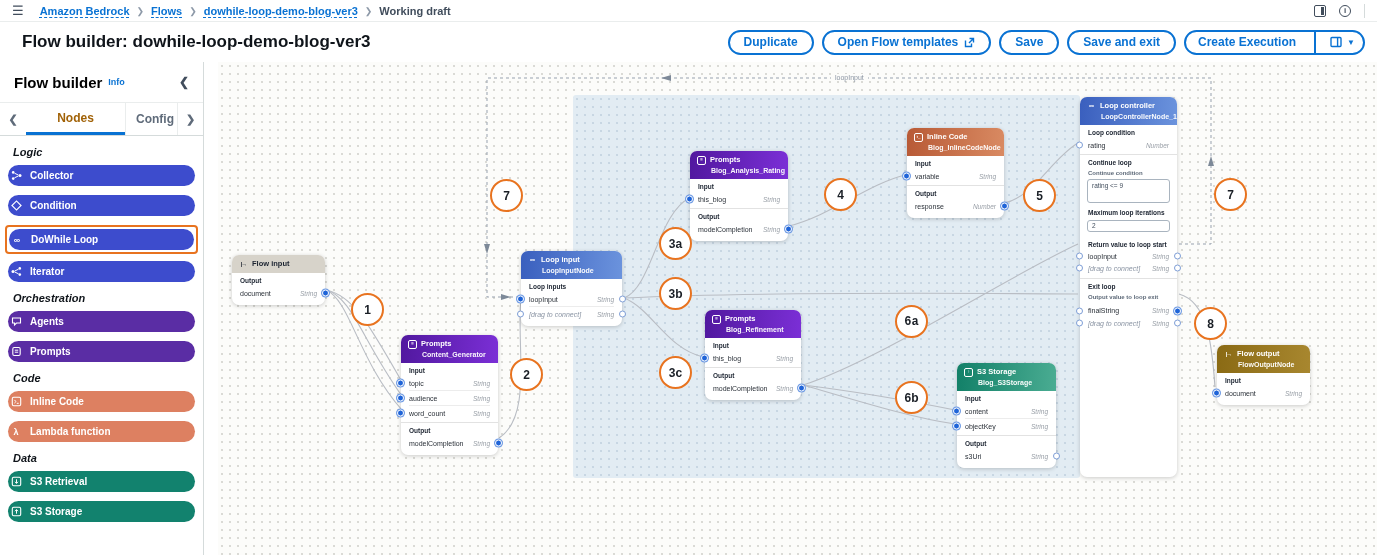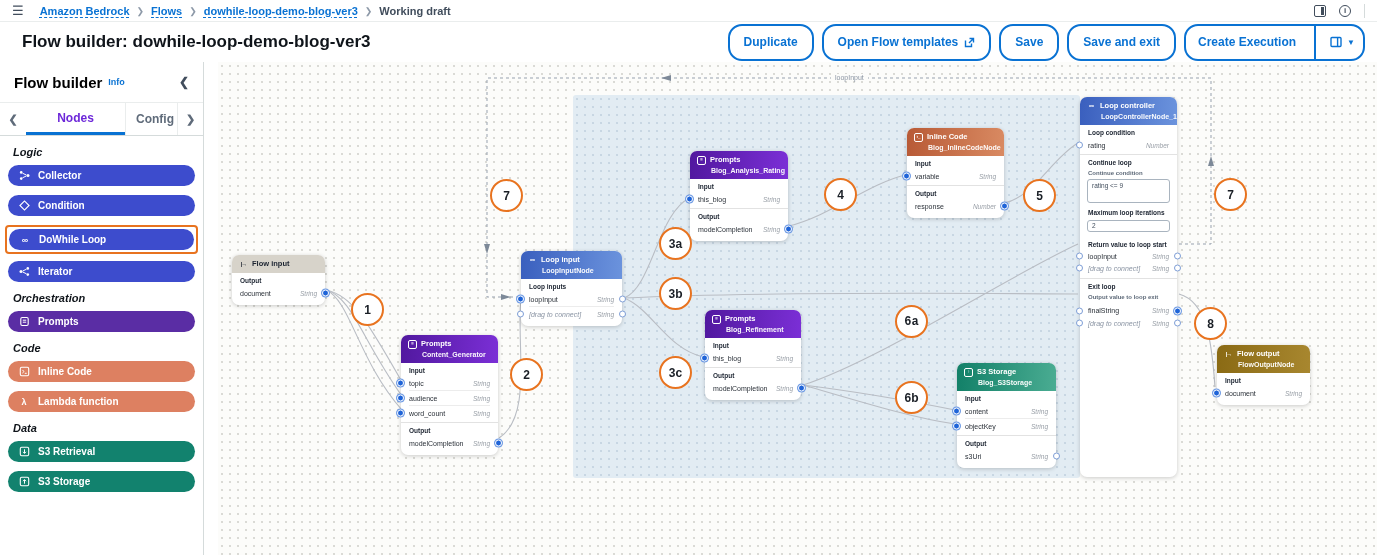--- a/index.html
+++ b/index.html
@@ -16,42 +16,42 @@
   .topbar-right { margin-left:auto; display:flex; align-items:center; gap:13px; }
   .tb-icon { width:12px; height:12px; border:1.5px solid #414d5c; border-radius:2px; position:relative; cursor:pointer; }
   .tb-icon .fillpart { position:absolute; right:1px; top:1px; bottom:1px; width:3px; background:#414d5c; }
   .tb-info { width:12px; height:12px; border:1.5px solid #414d5c; border-radius:50%; font-size:8px; font-weight:bold; color:#414d5c; display:flex; align-items:center; justify-content:center; cursor:pointer; }
   .tb-div { width:1px; height:14px; background:#d5dbdb; }
 
   
   .pagehead { position:absolute; top:22px; left:0; right:0; height:40px; background:#fff; display:flex; align-items:center; padding:0 12px 0 22px; z-index:20; }
   .page-title { font-size:17px; font-weight:bold; color:#0f141a; }
   .actions { margin-left:auto; display:flex; align-items:center; gap:8px; }
-  .btn { border:2px solid #0972d3; color:#0972d3; background:#fff; font-weight:bold; font-size:12px; height:37px; border-radius:14px; padding:0 14px; display:flex; align-items:center; gap:6px; cursor:pointer; white-space:nowrap; font-family:inherit; }
+  .btn { border:2px solid #0972d3; color:#0972d3; background:#fff; font-weight:bold; font-size:12px; height:25px; border-radius:14px; padding:0 14px; display:flex; align-items:center; gap:6px; cursor:pointer; white-space:nowrap; font-family:inherit; }
   .btn svg { display:block; }
   .split { padding:0; overflow:hidden; }
   .split .seg-main { padding:0 12px; display:flex; align-items:center; height:100%; }
   .split .seg-div { width:2px; background:#0972d3; height:100%; }
   .split .seg-icon { padding:0 8px; display:flex; align-items:center; gap:5px; height:100%; }
   .caret { font-size:8px; }
 
   
   .sidebar { position:absolute; top:62px; left:0; width:204px; bottom:0; background:#fff; border-right:1px solid #d5dbdb; z-index:15; overflow:hidden; }
   .fb-head { height:41px; display:flex; align-items:center; padding:0 14px; border-bottom:1px solid #eaeded; }
   .fb-title { font-size:15px; font-weight:bold; color:#000000; }
   .fb-info { font-size:9px; color:#0972d3; font-weight:bold; margin-left:6px; cursor:pointer; }
   .fb-collapse { margin-left:auto; color:#414d5c; font-size:12px; font-weight:bold; cursor:pointer; }
   .tabs { height:33px; display:flex; align-items:stretch; border-bottom:1px solid #d5dbdb; position:relative; }
   .tab-scroll { width:26px; display:flex; align-items:center; justify-content:center; color:#5f6b7a; font-size:11px; font-weight:bold; cursor:pointer; }
   .tab { flex:1; display:flex; align-items:center; justify-content:center; font-size:12px; font-weight:bold; cursor:pointer; position:relative; }
-  .tab.active { color:#6d28d9; border-bottom:3px solid #0972d3;text-align:right; }
+  .tab.active { color:#a16207; border-bottom:3px solid #0972d3;text-align:right; }
   .tab.inactive { color:#5f6b7a; overflow:hidden; max-width:52px; justify-content:flex-start; border-left:1px solid #eaeded; padding-left:10px; }
   .tab-scroll.right { border-left:1px solid #eaeded; }
   .sec-label { margin:10px 13px 7px; font-size:11px; font-weight:bold; color:#0f141a;font-style:italic; }
-  .pill { height:21px; margin:0 8px 9px; border-radius:11px; color:#fff; font-size:10px; font-weight:bold; display:flex; align-items:center; gap:8px; padding:0 10px; cursor:pointer; }
+  .pill { height:21px; margin:0 8px 9px; border-radius:11px; color:#fff; font-size:10px; font-weight:bold; display:flex; align-items:center; gap:8px; padding:0 2px; cursor:pointer; }
   .pill.logic { background:#3d4ccd; }
   .pill.orch  { background:#5a2da4; }
   .pill.code  { background:#dd8061; }
   .pill.data  { background:#12826e; }
   .hl-wrap { border:2px solid #e8731f; border-radius:4px; margin:0 5px 7px; padding:2px; }
   .hl-wrap .pill { margin:0; }
   .picon { width:12px; height:12px; display:flex; align-items:center; justify-content:center; font-size:9px; font-weight:bold; color:#fff; flex:none; }
   .picon svg { display:block; }
 
   
@@ -460,20 +460,28 @@
             <path d="M7.5 3.2 L3.7 5 M7.5 7.8 L3.7 6" stroke="#fff" stroke-width="1" fill="none"></path>
           </svg>
         </span>
       <span>Iterator</span>
     </div>
 
     <div class="sec-label">Orchestration</div>
     <div class="pill orch">
       <span class="picon">
           <svg width="11" height="11" viewBox="0 0 11 11">
+            <path d="M1.5 2h8v5h-4l-2 2v-2h-2z" fill="none" stroke="#fff" stroke-width="1.1"></path>
+          </svg>
+        </span>
+      <span>Agents</span>
+    </div>
+    <div class="pill orch">
+      <span class="picon">
+          <svg width="11" height="11" viewBox="0 0 11 11">
             <rect x="1.8" y="1.5" width="7.4" height="8" rx="1.4" fill="none" stroke="#fff" stroke-width="1.1"></rect>
             <path d="M3.8 4.2h3.4M3.8 6.2h3.4" stroke="#fff" stroke-width="1"></path>
           </svg>
         </span>
       <span>Prompts</span>
     </div>
 
     <div class="sec-label">Code</div>
     <div class="pill code">
       <span class="picon">

